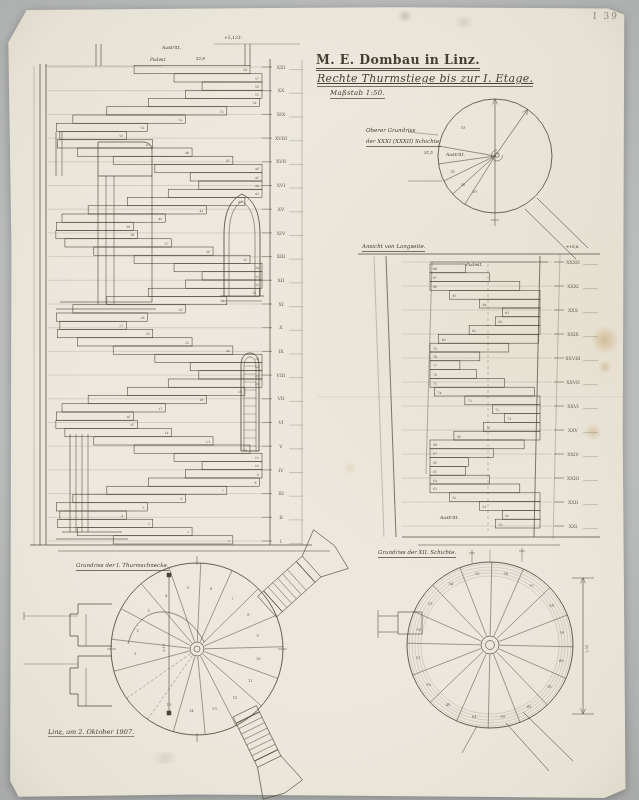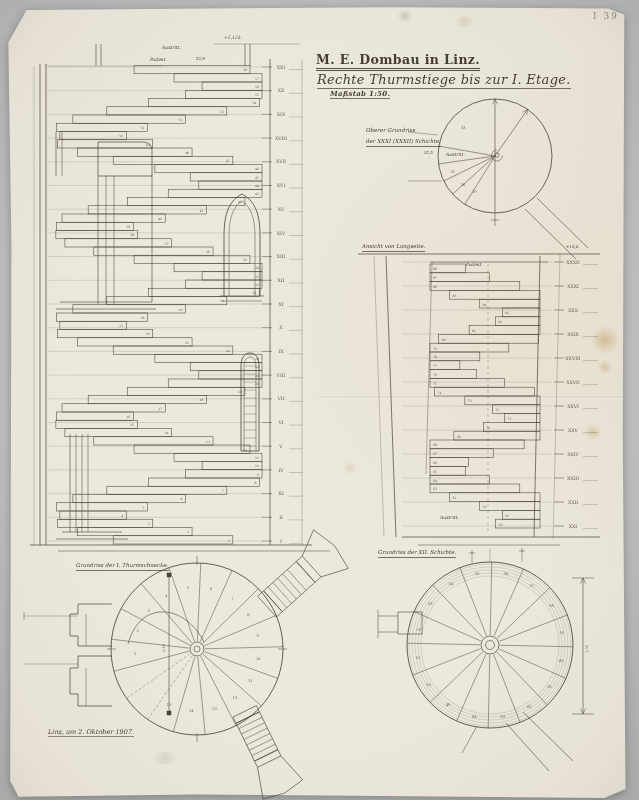--- a/index.html
+++ b/index.html
@@ -20,22 +20,22 @@
   .stain{position:absolute;border-radius:50%;pointer-events:none;}
   .crease{position:absolute;pointer-events:none;background:linear-gradient(to bottom,rgba(110,100,82,.10),rgba(255,255,255,.12));}
   #drawing{position:absolute;left:0;top:0;width:639px;height:800px;}
   .lbl{
     position:absolute;font-family:"DejaVu Serif", serif;font-style:italic;
     color:#453e31;white-space:nowrap;line-height:1.05;transform-origin:0 0;
   }
   .rule{border-bottom:1px solid rgba(67,60,48,.7);padding-bottom:1px;}
   .title1{font-style:normal;font-weight:bold;font-size:12.5px;letter-spacing:.4px;
           border-bottom:3px double rgba(62,54,42,.85);padding-bottom:2px;}
-  .title2{font-size:13px;letter-spacing:.3px;}
-  .title3{font-size:7px;letter-spacing:.3px;font-weight:bold;}
+  .title2{font-size:11px;letter-spacing:.3px;text-decoration:underline;}
+  .title3{font-size:7px;letter-spacing:.3px;}
   .tiny{font-size:4.5px;}
   .small{font-size:5.5px;}
   .corner{font-style:normal;color:#8d877a;font-size:9px;letter-spacing:2px;}
   .date{font-size:6.5px;border-bottom:1px solid rgba(67,60,48,.55);}
 </style>
 </head>
 <body>
 
 <div id="canvas">
   <div id="sheet-wrap">

